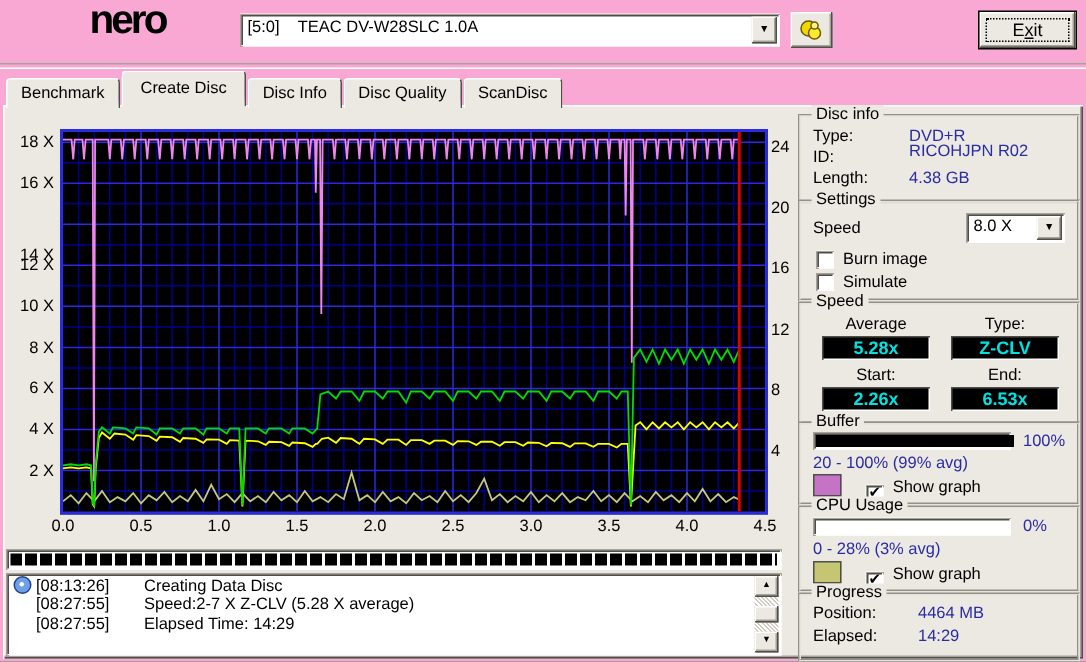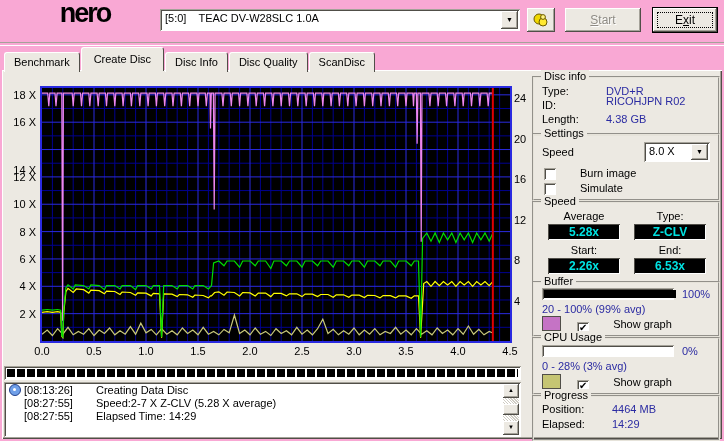--- a/index.html
+++ b/index.html
@@ -32,21 +32,21 @@
   .page{background:#ece9e2;box-shadow:inset 1px 1px 0 #fff,inset -1px -1px 0 #504e48,inset -2px -2px 0 #a5a299;}
   
   .plotbox{background:#000;border:2px solid #2a2ae0;}
   .axis-label{position:absolute;font-size:11px;color:#000;}
   
   .group{position:absolute;border:2px groove #e6e3da;}
   .gtitle{position:absolute;top:-8px;left:7px;background:#ece9e2;padding:0 3px;}
   .lbl{color:#000;} .val{color:#2b2ba2;}
   .lcd{position:absolute;background:#000;color:#00e2e2;font-weight:bold;font-size:12px;text-align:center;
     box-shadow:inset 1px 1px 0 #504e48,inset -1px -1px 0 #fff;height:16px;line-height:16px;}
-  .cklbl{margin-left:24px;}
+  .cklbl{margin-left:6px;}
   .checkbox{display:inline-block;width:12px;height:12px;background:#fff;vertical-align:-3px;text-align:center;
     box-shadow:inset 1px 1px 0 #a5a299,inset -1px -1px 0 #fff,inset 2px 2px 0 #504e48;font-size:10px;line-height:12px;}
   .swatch{display:inline-block;width:17px;height:13px;border:1px solid #504e48;vertical-align:-3px;}
   .meter{position:absolute;height:12px;}
   .meter .fill{height:8px;margin:2px;background:#000;}
   .blue{color:#2b2ba2;}
   
   .bigbar-fill{position:absolute;left:3px;top:3px;right:3px;bottom:3px;
     background:repeating-linear-gradient(90deg,#000 0 8px,#fff 8px 10px);}
   .logrow{height:13px;line-height:13px;white-space:nowrap;overflow:hidden;}
@@ -76,21 +76,20 @@
   </div>
 
   <div class="abs raised btn" style="left:527px;top:8px;width:28px;height:24px;">
     <svg width="18" height="18" viewBox="0 0 18 18" style="margin-top:3px;">
       <circle cx="7" cy="8" r="5" fill="#f0d800" stroke="#6b5900"></circle>
       <circle cx="11" cy="11" r="4" fill="#ffe830" stroke="#6b5900"></circle>
       <circle cx="11" cy="6" r="2.4" fill="#fff480" stroke="#6b5900"></circle>
     </svg>
   </div>
 
-  <button class="abs raised btn disabled" style="left:565px;top:8px;width:76px;height:24px;border:none;"><span></span><u>S</u><span>tart</span></button>
 
   <button class="abs btn default" style="left:653px;top:8px;width:64px;height:24px;border:none;background:#ece9e2;"><span>E</span><u>x</u><span>it</span></button>
 
   <div class="abs sep" style="left:0;top:42px;width:724px;"></div>
 
   <div class="abs" style="left:4px;top:47px;width:716px;height:23px;z-index:4;" id="tabbar"><span class="tab">Benchmark</span><span class="tab active">Create Disc</span><span class="tab">Disc Info</span><span class="tab">Disc Quality</span><span class="tab">ScanDisc</span></div>
 
   <div class="abs page" style="left:2px;top:70px;width:720px;height:369px;" id="page">
 
     <div class="abs plotbox" style="left:38px;top:16px;width:468px;height:253px;">

